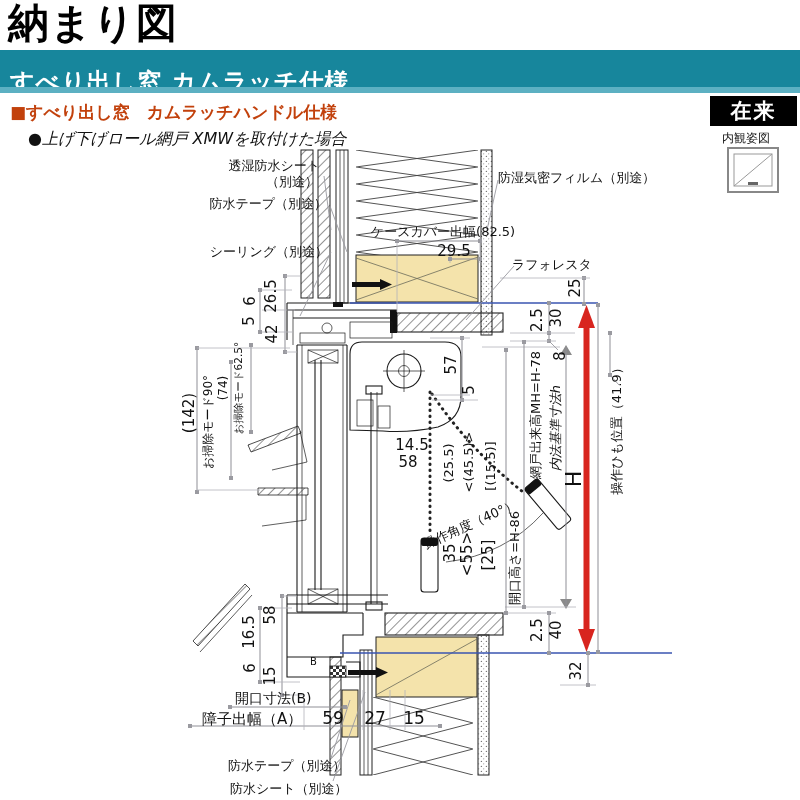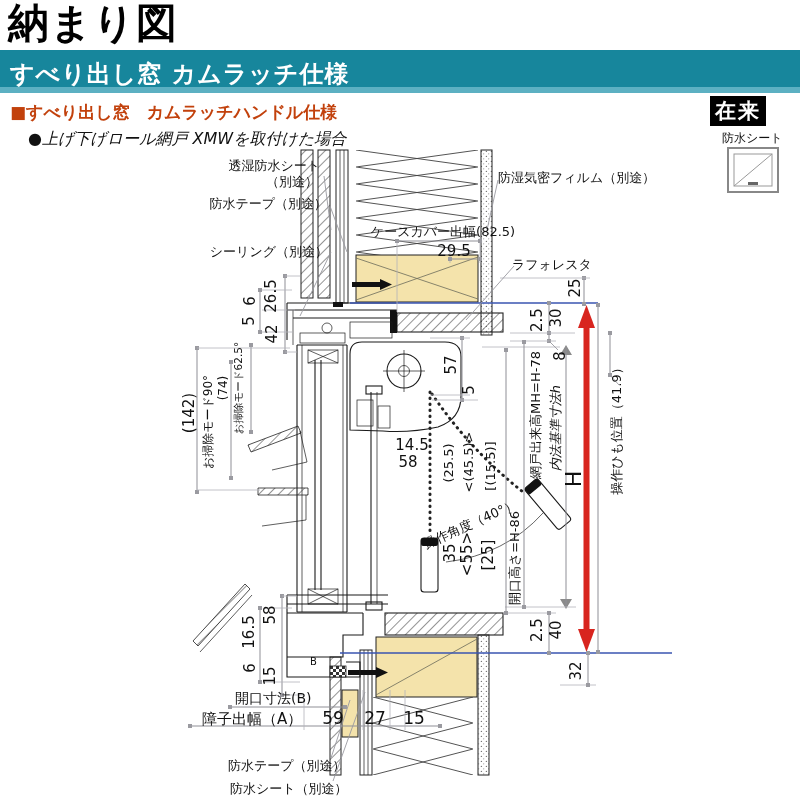--- a/index.html
+++ b/index.html
@@ -1,23 +1,23 @@
 <!DOCTYPE html>
 <html><head>
 <meta charset="utf-8">
 <style>
   html,body{margin:0;padding:0;background:#fff;}
   body{width:800px;height:800px;position:relative;font-family:"DejaVu Sans","Liberation Sans",sans-serif;overflow:hidden;}
   .title{position:absolute;left:8px;top:-4px;font-size:41px;font-weight:700;color:#000;letter-spacing:1px;}
   .band{position:absolute;left:0;top:50px;width:800px;height:37px;background:#17869c;}
-  .band span{display:block;padding:8px 0 0 10px;font-size:24px;font-weight:700;color:#fff;letter-spacing:1px;}
+  .band span{display:block;padding:16px 0 0 10px;font-size:24px;font-weight:700;color:#fff;letter-spacing:1px;}
   .bandlight{position:absolute;left:0;top:87px;width:800px;height:6px;background:#5cb0c2;}
   .spec{position:absolute;left:10px;top:101px;font-size:17px;font-weight:700;color:#c2410c;}
   .note{position:absolute;left:28px;top:129px;font-size:16px;color:#111;font-style:italic;}
-  .badge{position:absolute;left:710px;top:96px;width:56px;height:30px;background:#000;color:#fff;
+  .badge{position:absolute;left:710px;top:96px;width:87px;height:30px;background:#000;color:#fff;
          font-size:21px;font-weight:700;text-align:center;line-height:30px;letter-spacing:2px;}
   .viewcap{position:absolute;left:722px;top:130px;font-size:12px;color:#111;}
   svg{position:absolute;left:0;top:0;}
   svg text{font-family:"DejaVu Sans","Liberation Sans",sans-serif;fill:#111;}
   .k{stroke:#1a1a1a;stroke-width:1.1;fill:none;}
   .k2{stroke:#1a1a1a;stroke-width:0.7;fill:none;}
   .dl{stroke:#8f8f96;stroke-width:1;fill:none;}
   .xl{stroke:#b3b3ba;stroke-width:0.8;fill:none;}
   .ld{stroke:#9a9aa0;stroke-width:0.9;fill:none;}
   .blue{stroke:#3a55b0;stroke-width:1.4;fill:none;}
@@ -29,21 +29,21 @@
 <body>
 
 <div class="title">納まり図</div>
 <div class="band">
   <span>すべり出し窓 カムラッチ仕様</span>
 </div>
 <div class="bandlight"></div>
 <div class="spec">■すべり出し窓　カムラッチハンドル仕様</div>
 <div class="note">●上げ下げロール網戸 XMWを取付けた場合</div>
 <div class="badge">在来</div>
-<div class="viewcap">防水シート</div>
+<div class="viewcap">内観姿図</div>
 
 <svg width="800" height="800" viewBox="0 0 800 800">
   <defs>
     <pattern id="hat" width="7" height="7" patternUnits="userSpaceOnUse" patternTransform="rotate(45)">
       <line x1="0" y1="0" x2="0" y2="7" stroke="#3a3a3a" stroke-width="1.1"></line>
     </pattern>
     <pattern id="dot" width="5" height="5" patternUnits="userSpaceOnUse">
       <circle cx="1.4" cy="1.4" r="0.7" fill="#777"></circle>
         <circle cx="3.7" cy="3.8" r="0.6" fill="#999"></circle>
     </pattern>

